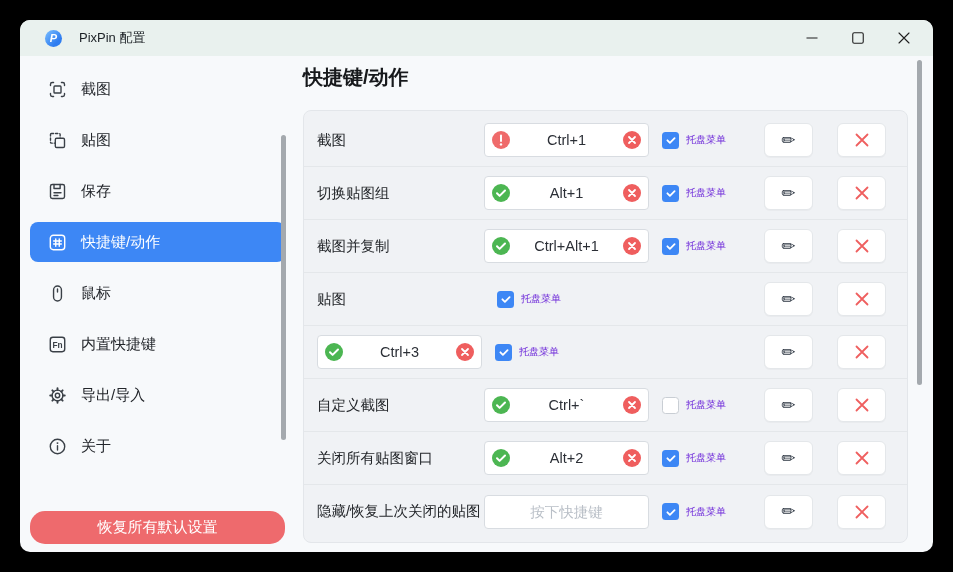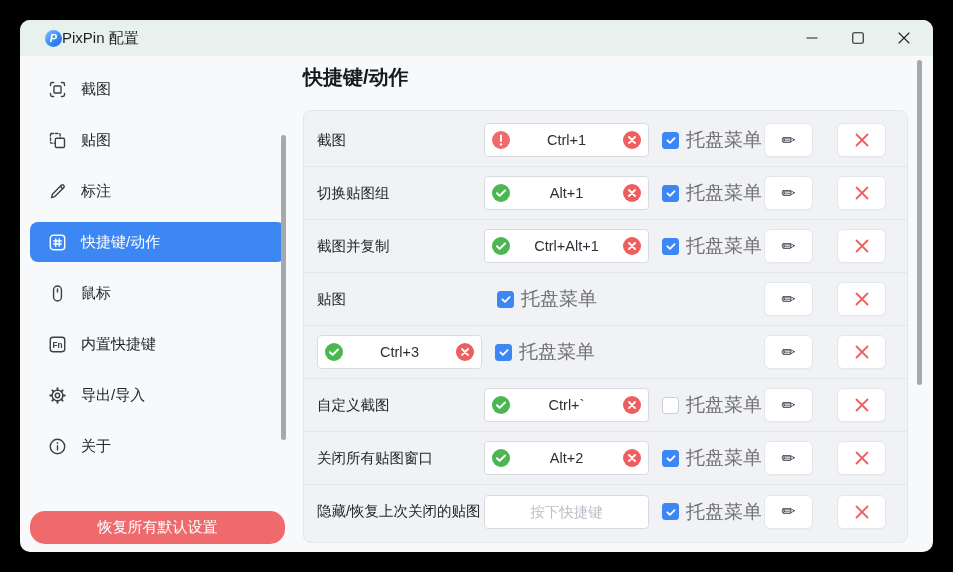--- a/index.html
+++ b/index.html
@@ -17,21 +17,21 @@
   .titlebar{
     position:absolute;left:0;top:0;right:0;height:36px;
     background:#e9f1ee;display:flex;align-items:center;
   }
   .logo{
     width:17px;height:17px;border-radius:50%;margin-left:25px;
     background:linear-gradient(135deg,#7cc0ff 0%,#2f7df0 70%);
     color:#fff;font-size:11px;font-weight:bold;font-style:italic;
     display:flex;align-items:center;justify-content:center;line-height:1;
   }
-  .title-text{margin-left:0;font-size:15px;color:#1c2126;}
+  .title-text{margin-left:17px;font-size:13px;color:#1c2126;}
   .win-controls{position:absolute;right:6px;top:0;height:36px;display:flex;}
   .win-btn{width:46px;height:36px;display:flex;align-items:center;justify-content:center;background:transparent;border:none;padding:0;cursor:default;}
   .win-btn svg{display:block;}
   
   .sidebar{position:absolute;left:0;top:36px;bottom:0;width:275px;}
   .nav{position:absolute;left:10px;top:13px;width:255px;}
   .nav-item{
     height:40px;margin-bottom:11px;border-radius:8px;
     display:flex;align-items:center;padding-left:17px;gap:13px;
     color:#23262b;font-size:15px;cursor:default;
@@ -76,21 +76,21 @@
   .hk-input input::placeholder{color:#b9bfc7;}
   .stat-ico{position:absolute;left:7px;top:50%;transform:translateY(-50%);width:18px;height:18px;}
   .clear-ico{position:absolute;right:7px;top:50%;transform:translateY(-50%);width:18px;height:18px;cursor:default;}
   .tray{display:flex;align-items:center;margin-left:13px;gap:7px;}
   .cbox{
     width:17px;height:17px;border-radius:3.5px;box-sizing:border-box;flex:none;
     display:flex;align-items:center;justify-content:center;
   }
   .cbox.checked{background:#3d87f5;}
   .cbox.unchecked{background:#fff;border:1px solid #c9ced4;}
-  .tray-label{font-size:19px;color:#737373;}
+  .tray-label{font-size:10px;color:#6d28d9;}
   .icon-btn{
     width:49px;height:34px;background:#fff;border:1px solid #e4e7ea;border-radius:6px;
     display:flex;align-items:center;justify-content:center;box-shadow:0 1px 1px rgba(0,0,0,.03);
     padding:0;font-family:inherit;
   }
   .edit-btn{margin-left:auto;font-size:17px;color:#2b3440;line-height:1;}
   .del-btn{margin-left:24px;}
   .main-scroll{
     position:absolute;left:897px;top:40px;width:5px;height:325px;
     background:#a4a9ae;border-radius:2.5px;
@@ -139,25 +139,25 @@
             <svg width="21" height="21" viewBox="0 0 24 24" fill="none" stroke="currentColor" stroke-width="1.6" stroke-linecap="round" stroke-linejoin="round">
               <rect x="4" y="4" width="11" height="11" rx="1" stroke-dasharray="2.6 2.2"></rect>
               <rect x="9.5" y="9.5" width="10.5" height="10.5" rx="1.5" fill="#f7f9fb"></rect>
             </svg>
           </span>
     <span class="nlabel">贴图</span>
   </div>
         <div class="nav-item">
     <span class="nicon">
             <svg width="21" height="21" viewBox="0 0 24 24" fill="none" stroke="currentColor" stroke-width="1.6" stroke-linecap="round" stroke-linejoin="round">
-              <path d="M5.2 18.8l1-3.7L16.6 4.7a1.5 1.5 0 0 1 2.1 0l.6.6a1.5 1.5 0 0 1 0 2.1L8.9 17.8l-3.7 1z"></path>
-              <path d="M15.3 6.1l2.6 2.6"></path>
-            </svg>
-          </span>
-    <span class="nlabel">标注</span>
+              <rect x="4" y="4" width="16" height="16" rx="2"></rect>
+              <path d="M8 4v4.5h7V4M8 13.5h8M8 16.5h4.5"></path>
+            </svg>
+          </span>
+    <span class="nlabel">保存</span>
   </div>
         <div class="nav-item active">
     <span class="nicon">
             <svg width="21" height="21" viewBox="0 0 24 24" fill="none" stroke="currentColor" stroke-width="1.6" stroke-linecap="round" stroke-linejoin="round">
               <rect x="3.75" y="3.75" width="16.5" height="16.5" rx="3.5"></rect>
               <path d="M10 7.8v8.4M14 7.8v8.4M7.6 10.3h8.8M7.6 13.7h8.8"></path>
             </svg>
           </span>
     <span class="nlabel">快捷键/动作</span>
   </div>

